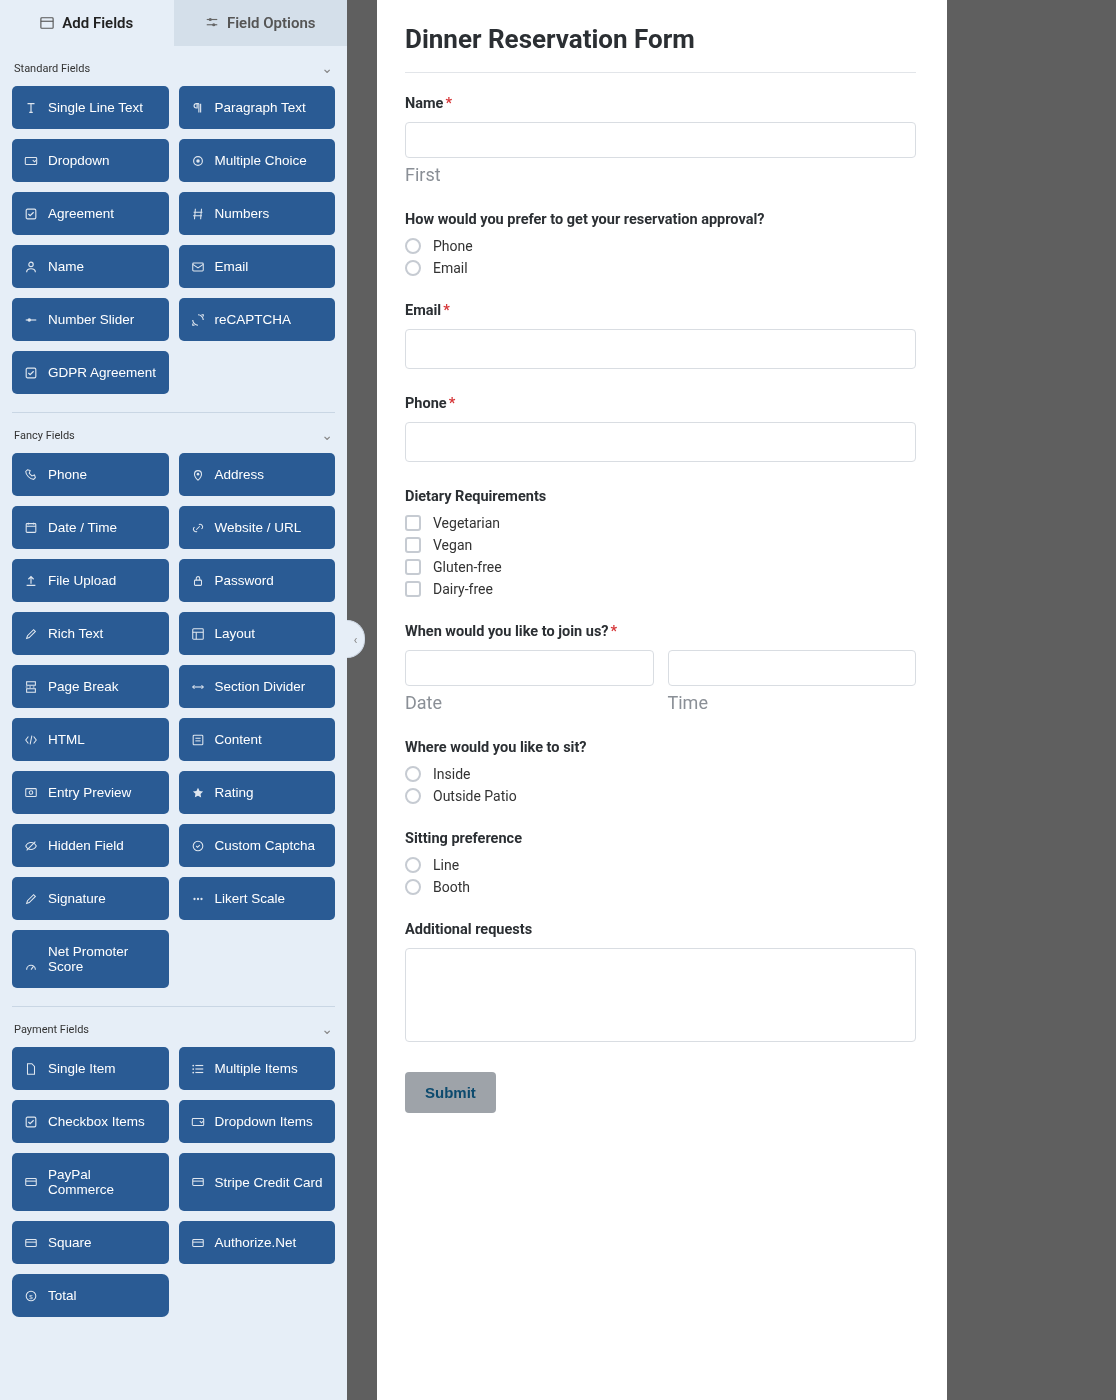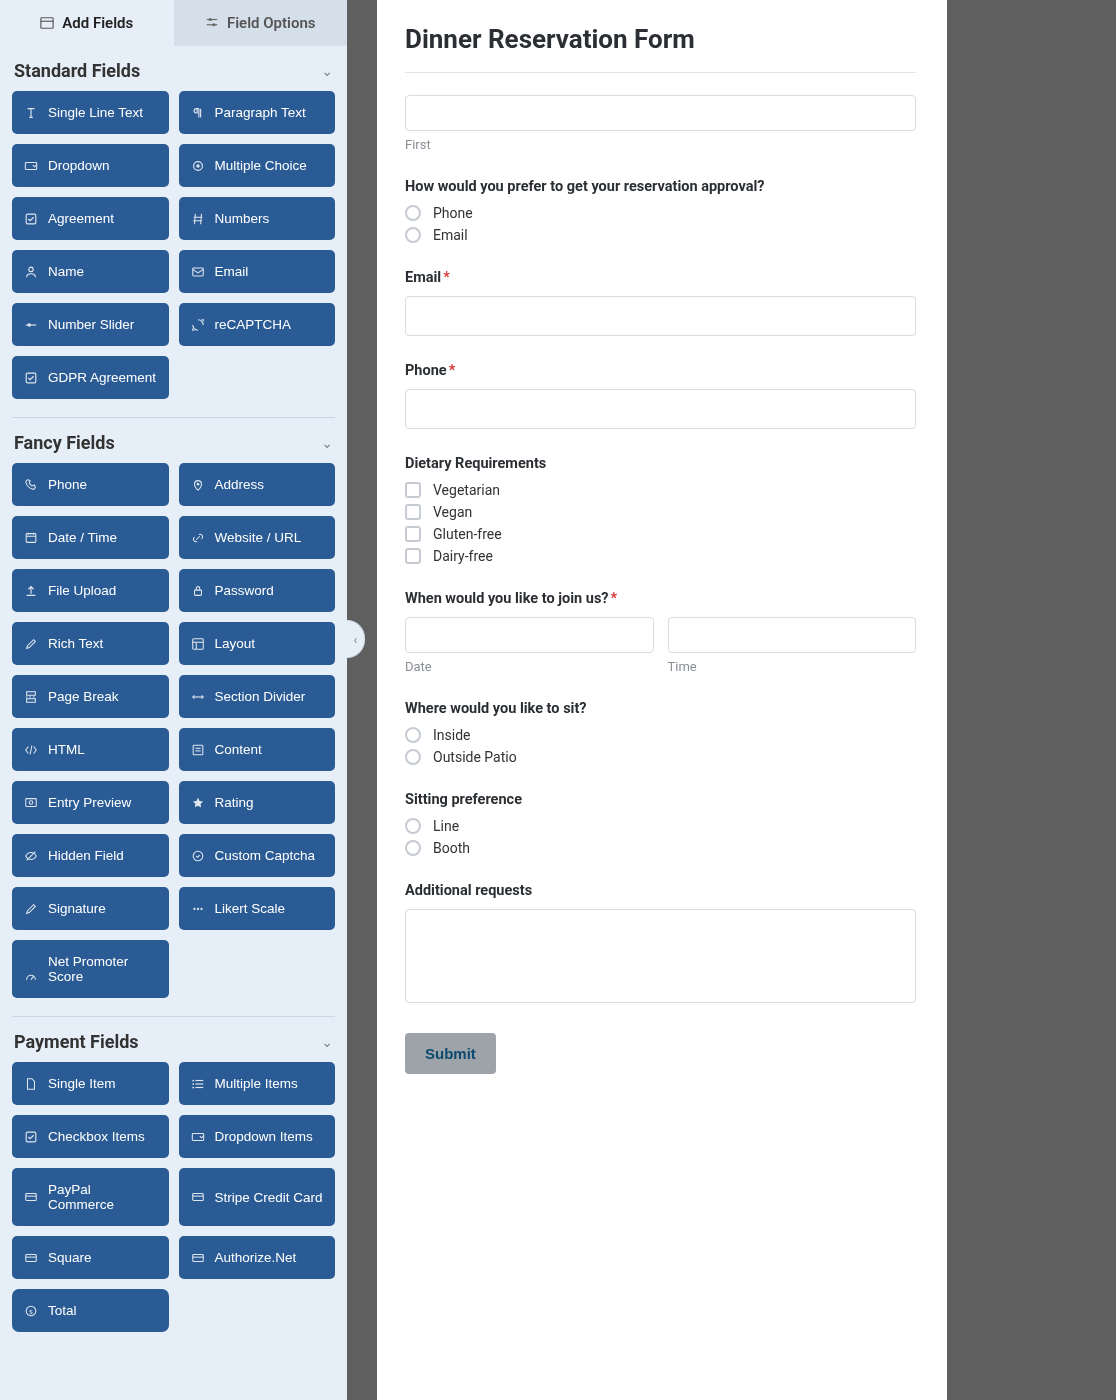--- a/index.html
+++ b/index.html
@@ -3,40 +3,40 @@
 <meta charset="utf-8">
 <style>
 * { box-sizing: border-box; margin: 0; padding: 0; }
 body { font-family: -apple-system, BlinkMacSystemFont, "Segoe UI", Roboto, sans-serif; background: #5f5f5f; display: flex; width: 1116px; height: 1400px; overflow: hidden; }
 .sidebar { width: 347px; background: #e6eef7; display: flex; flex-direction: column; height: 100%; overflow-y: auto; }
 .tabs { display: flex; background: #e6eef7; }
 .tab { flex: 1; padding: 14px 8px; text-align: center; font-size: 15px; font-weight: 600; color: #444; cursor: pointer; display: flex; align-items: center; justify-content: center; gap: 8px; }
 .tab.active { background: #e6eef7; color: #222; }
 .tab:not(.active) { background: #d4dfea; color: #555; }
 .section-header { display: flex; align-items: center; justify-content: space-between; padding: 14px 14px 10px 14px; cursor: pointer; }
-.section-title { font-size: 18px; font-weight: 700; color: #333; }
+.section-title { font-size: 11px; font-weight: 400; color: #333; }
 .chev { color: #888; font-size: 14px; }
 .field-grid { display: grid; grid-template-columns: 1fr 1fr; gap: 10px; padding: 0 12px 18px 12px; }
 .field-btn { background: #2a5b94; color: #fff; border: none; border-radius: 5px; padding: 14px 12px; font-size: 13.5px; font-weight: 500; text-align: left; cursor: pointer; display: flex; align-items: center; gap: 10px; }
 .field-btn .icon { width: 14px; height: 14px; flex-shrink: 0; opacity: 0.85; }
 .divider-line { height: 1px; background: #c9d6e4; margin: 0 12px; }
 .toggle-notch { position: absolute; left: 347px; top: 620px; width: 18px; height: 38px; background: #e6eef7; border-radius: 0 18px 18px 0; display: flex; align-items: center; justify-content: center; color: #888; cursor: pointer; font-size: 13px; z-index: 5; border: 1px solid #d0dae6; border-left: none; }
 .gutter { width: 30px; background: #5f5f5f; }
 .right-gutter { flex: 1; background: #5f5f5f; }
 .form-card { background: #fff; width: 570px; padding: 24px 31px 40px 28px; min-height: 100%; }
 .form-title { font-size: 26px; font-weight: 700; color: #2b2f33; margin-bottom: 18px; }
 .hr { height: 1px; background: #e2e5e9; margin-bottom: 22px; }
 .field-block { margin-bottom: 26px; }
 .field-label { font-size: 14.5px; font-weight: 700; color: #2b2f33; margin-bottom: 10px; display: block; }
 .req { color: #d63638; margin-left: 2px; }
 .row2 { display: flex; gap: 14px; }
 .col { flex: 1; }
 .text-input { width: 100%; height: 36px; border: 1px solid #d9dde2; border-radius: 4px; padding: 0 10px; font-size: 14px; }
 .textarea { width: 100%; height: 94px; border: 1px solid #d9dde2; border-radius: 4px; padding: 8px 10px; font-size: 14px; resize: none; }
-.sublabel { font-size: 13px; color: #8a8f96; margin-top: 6px; }
+.sublabel { font-size: 18px; color: #8a8f96; margin-top: 6px; }
 .opt { display: flex; align-items: center; gap: 12px; margin-bottom: 6px; }
 .radio { width: 16px; height: 16px; border: 2px solid #c6cbd2; border-radius: 50%; background: #fff; flex-shrink: 0; cursor: pointer; }
 .checkbox { width: 16px; height: 16px; border: 2px solid #c6cbd2; border-radius: 3px; background: #fff; flex-shrink: 0; cursor: pointer; }
 .opt-label { font-size: 14px; color: #333; }
 .submit-btn { background: #9ea3a9; color: #0c4a6e; border: none; border-radius: 4px; padding: 12px 20px; font-size: 15px; font-weight: 600; cursor: pointer; }
 svg { display: block; }
 </style>
 </head>
 <body>
 
@@ -440,20 +440,21 @@
 
 <div class="toggle-notch">‹</div>
 
 <div class="gutter"></div>
 
 <div class="form-card">
   <h1 class="form-title">Dinner Reservation Form</h1>
   <div class="hr"></div>
 
   <div class="field-block">
+    <label class="field-label"><span>Name</span><span class="req">*</span></label>
     <div class="row2">
       <div class="col">
         <input class="text-input" style="">
         <div class="sublabel">First</div>
       </div>
     </div>
   </div>
 
   <div class="field-block">
     <label class="field-label">How would you prefer to get your reservation approval?</label>

